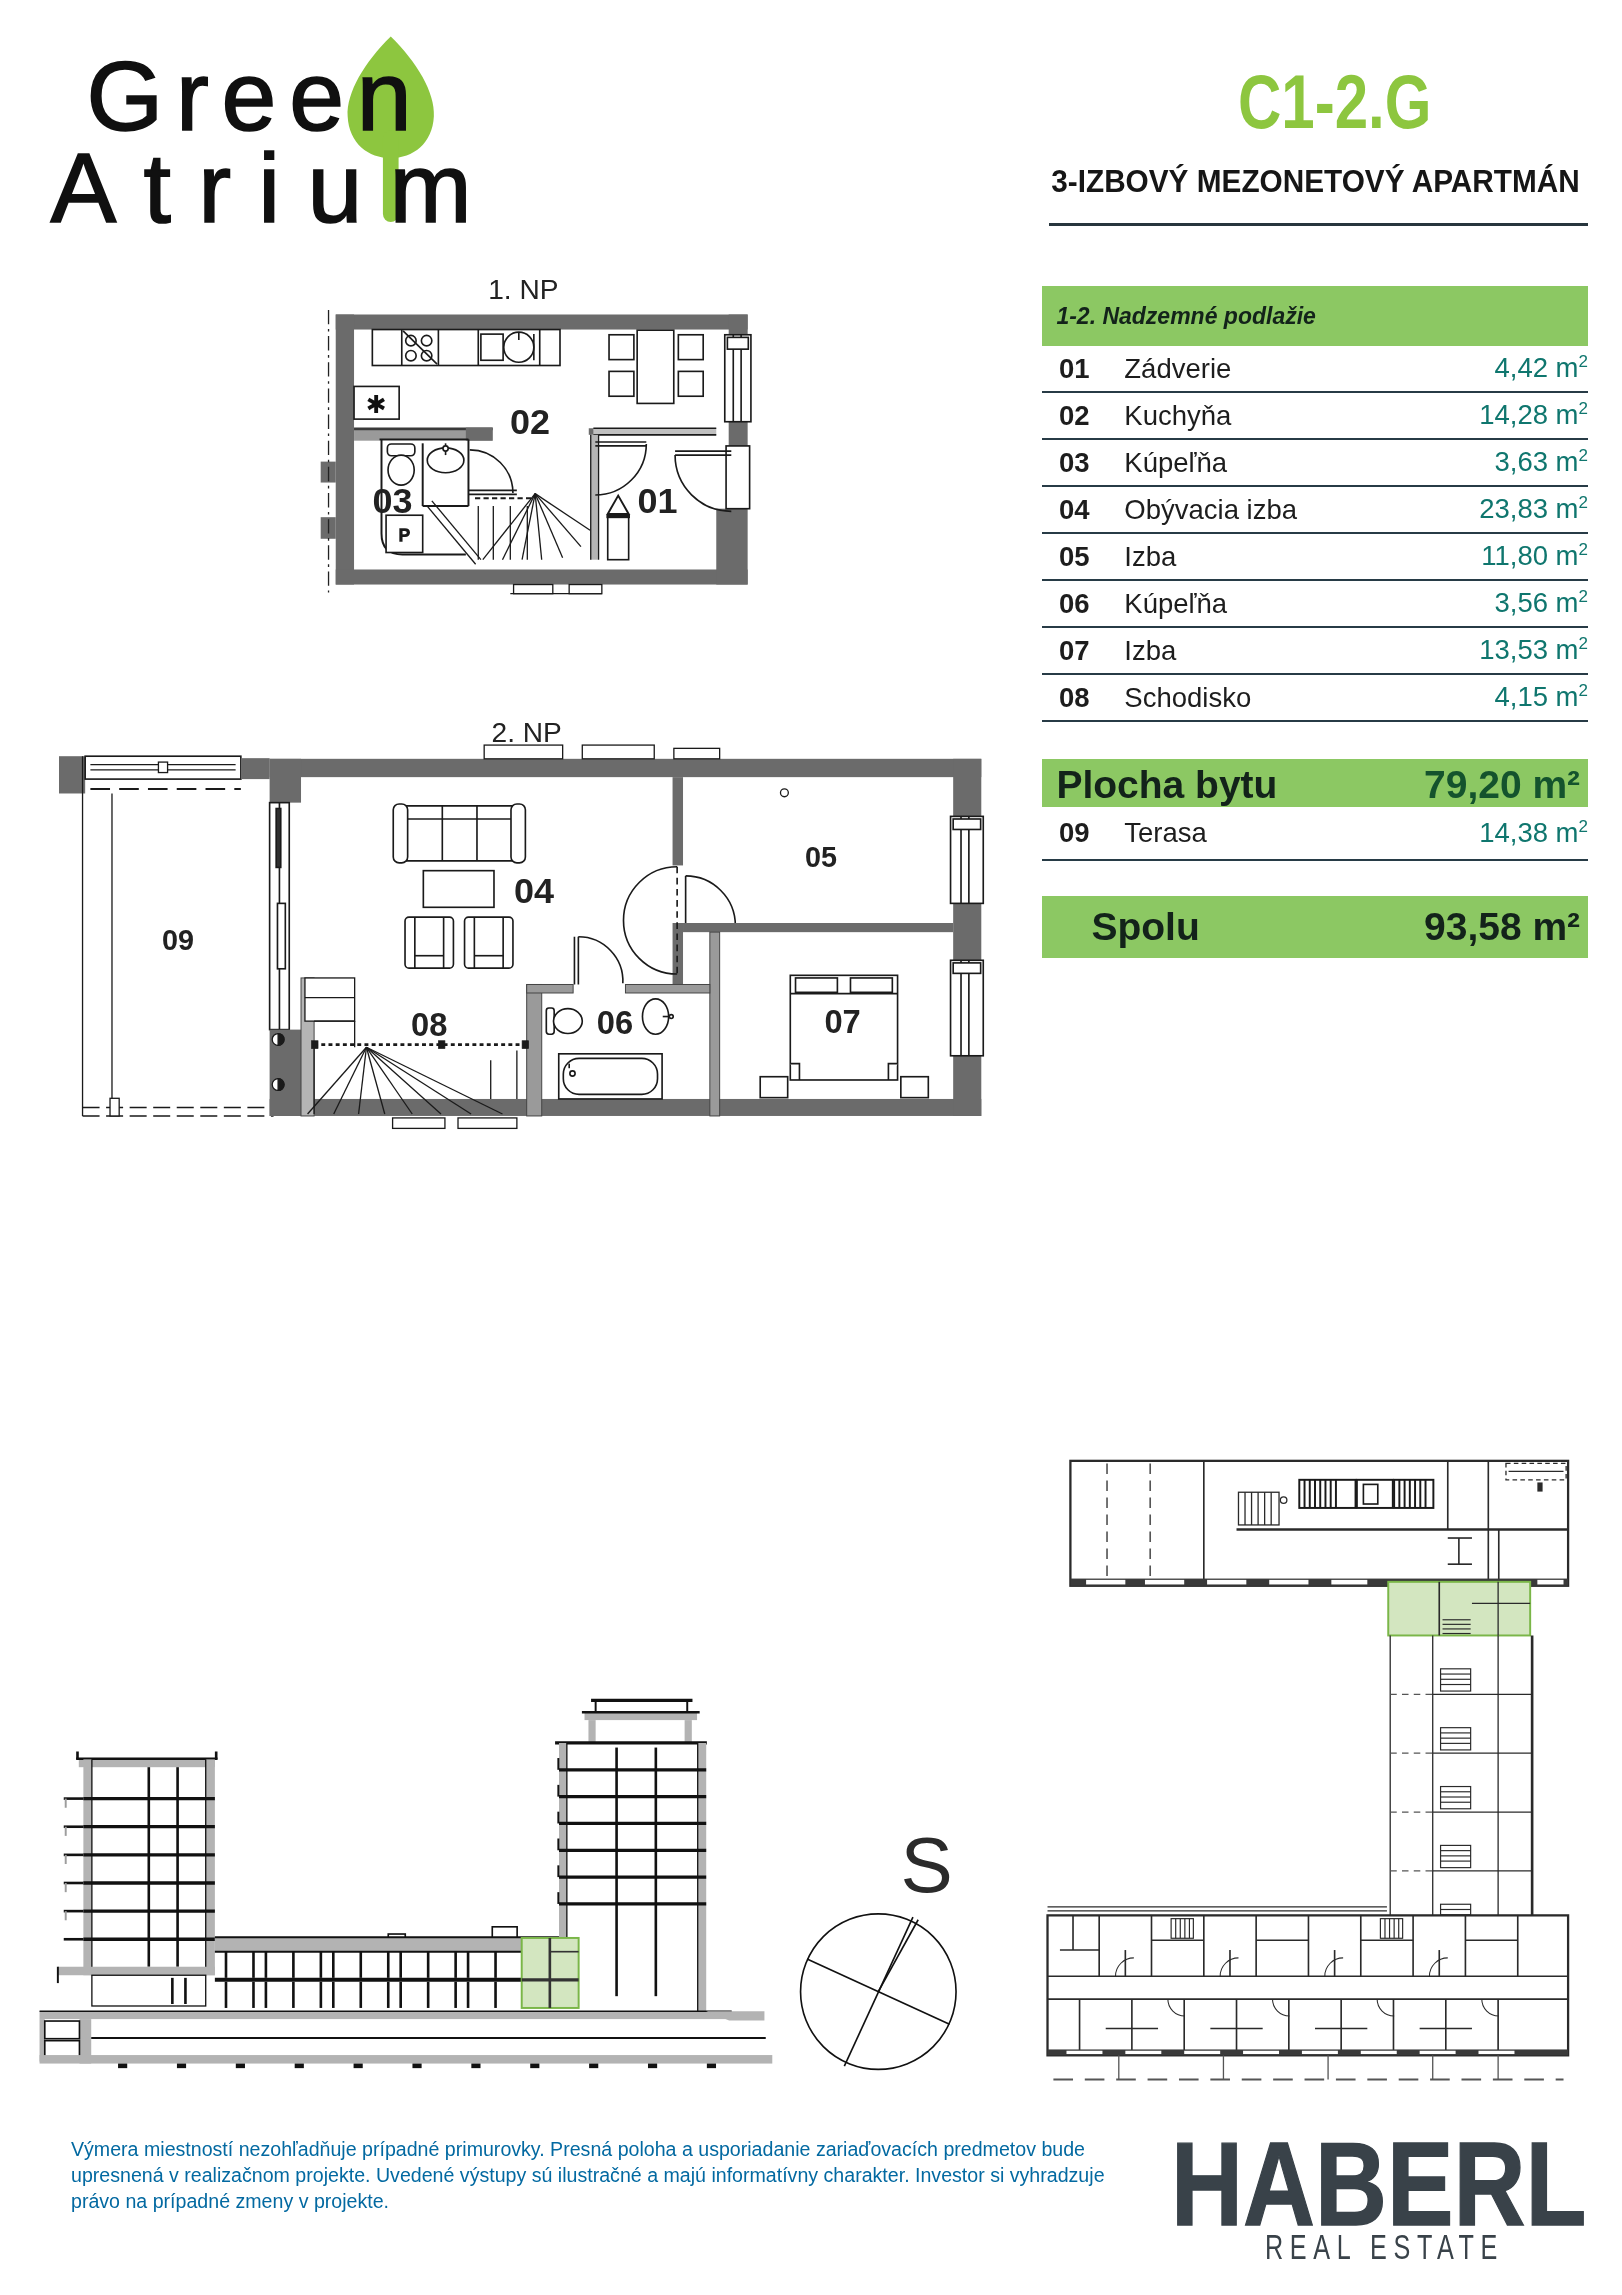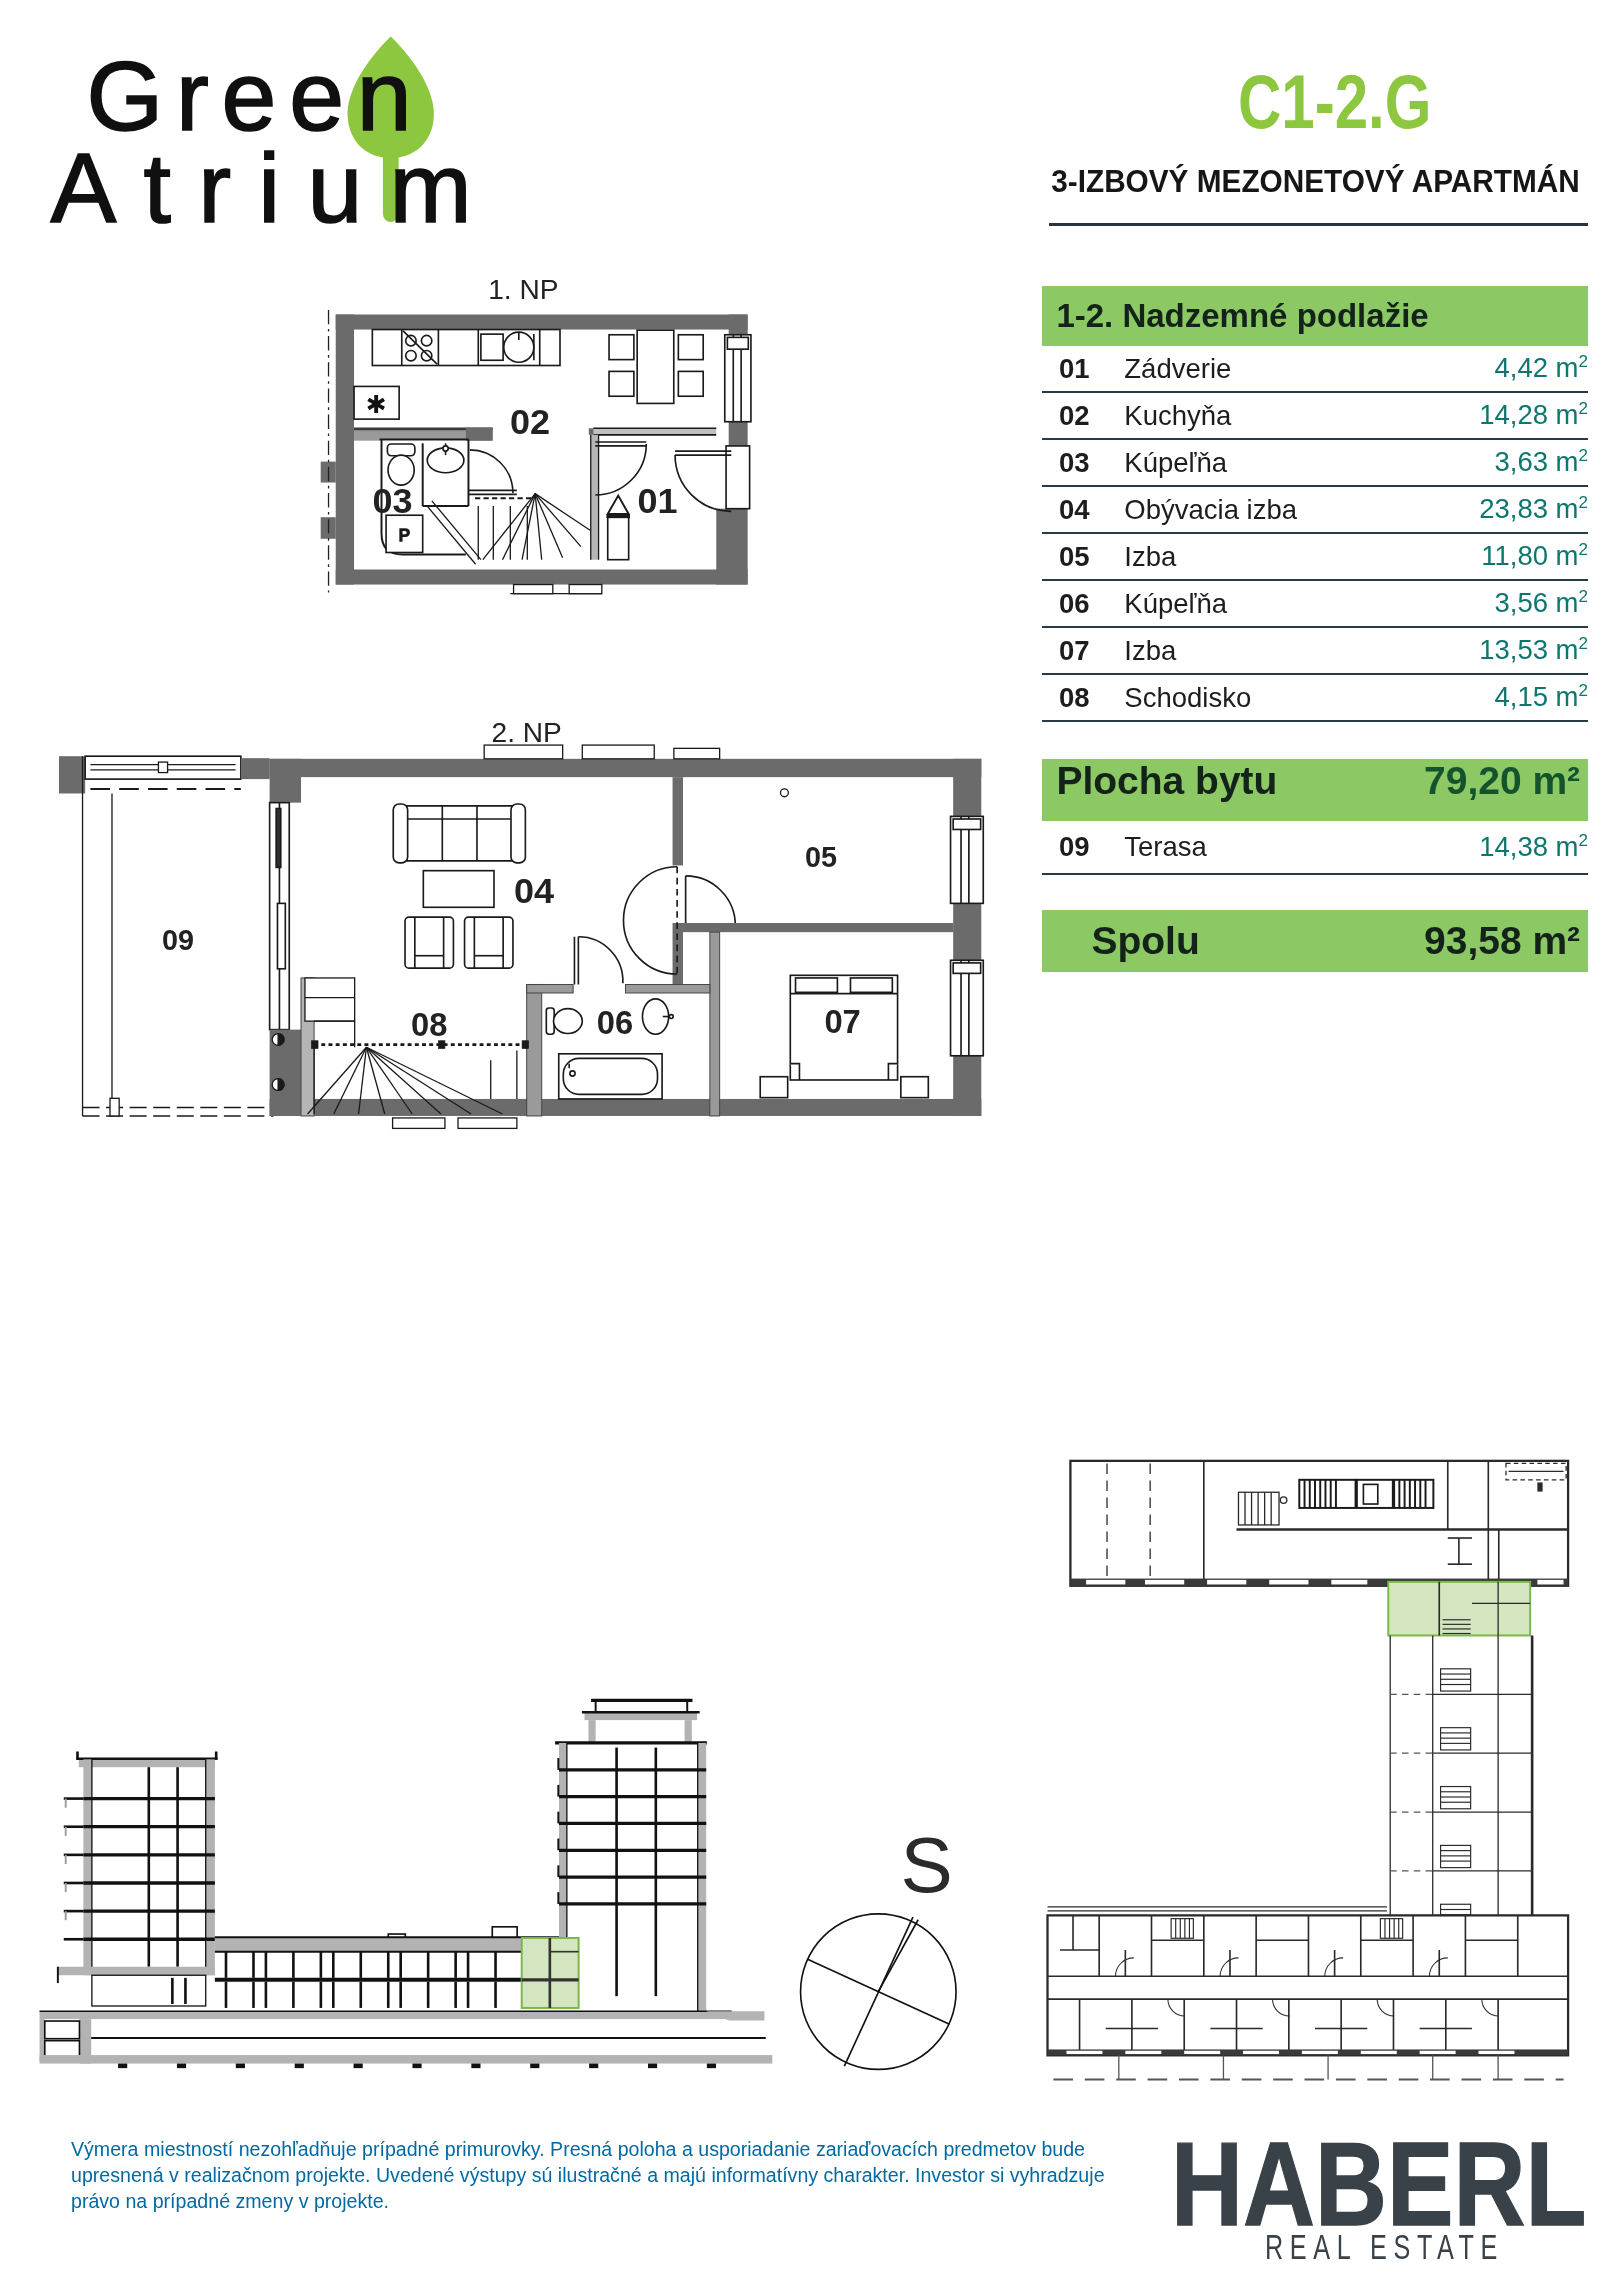--- a/index.html
+++ b/index.html
@@ -33,21 +33,21 @@
        font-size:76px;font-weight:bold;letter-spacing:0px;transform:scaleX(0.79) translateX(25px);">C1-2.G</div>
 
   <div class="abs" style="left:982px;top:163px;width:667px;text-align:center;color:#161616;
        font-size:32px;font-weight:bold;letter-spacing:0px;transform:scaleX(0.93);">3-IZBOVÝ MEZONETOVÝ APARTMÁN</div>
 
   <div class="abs" style="left:1049px;top:223px;width:539px;height:2.6px;background:#27353d;"></div>
 
   <div class="abs" id="table" style="left:1042px;top:286px;width:546px;">
 
     <div style="height:60px;background:#8cc863;display:flex;align-items:center;">
-      <span style="font-size:33px;font-weight:bold;color:#13231a;margin-left:14.4px;">1-2. Nadzemné podlažie</span>
+      <span style="font-size:23px;font-weight:bold;color:#13231a;margin-left:14.4px;font-style:italic;">1-2. Nadzemné podlažie</span>
     </div>
 
     <div class="trow">
         <span class="tn">01</span>
         <span class="tl">Zádverie</span>
         <span class="tv">4,42 m<sup>2</sup></span>
       </div>
 
     <div class="trow">
         <span class="tn">02</span>
@@ -84,21 +84,21 @@
         <span class="tl">Izba</span>
         <span class="tv">13,53 m<sup>2</sup></span>
       </div>
 
     <div class="trow">
         <span class="tn">08</span>
         <span class="tl">Schodisko</span>
         <span class="tv">4,15 m<sup>2</sup></span>
       </div>
 
-    <div style="height:62px;background:#8cc863;display:flex;align-items:flex-start;margin-top:37px;">
+    <div style="height:48px;background:#8cc863;display:flex;align-items:flex-end;margin-top:37px;">
       <span style="font-size:39px;font-weight:bold;color:#13231a;margin-left:14.4px;">Plocha bytu</span>
       <span style="font-size:39px;font-weight:bold;color:#14532d;margin-left:auto;margin-right:7.9px;">79,20 m²</span>
     </div>
 
     <div class="trow" style="height:52px;">
         <span class="tn">09</span>
         <span class="tl">Terasa</span>
         <span class="tv">14,38 m<sup>2</sup></span>
       </div>
 

